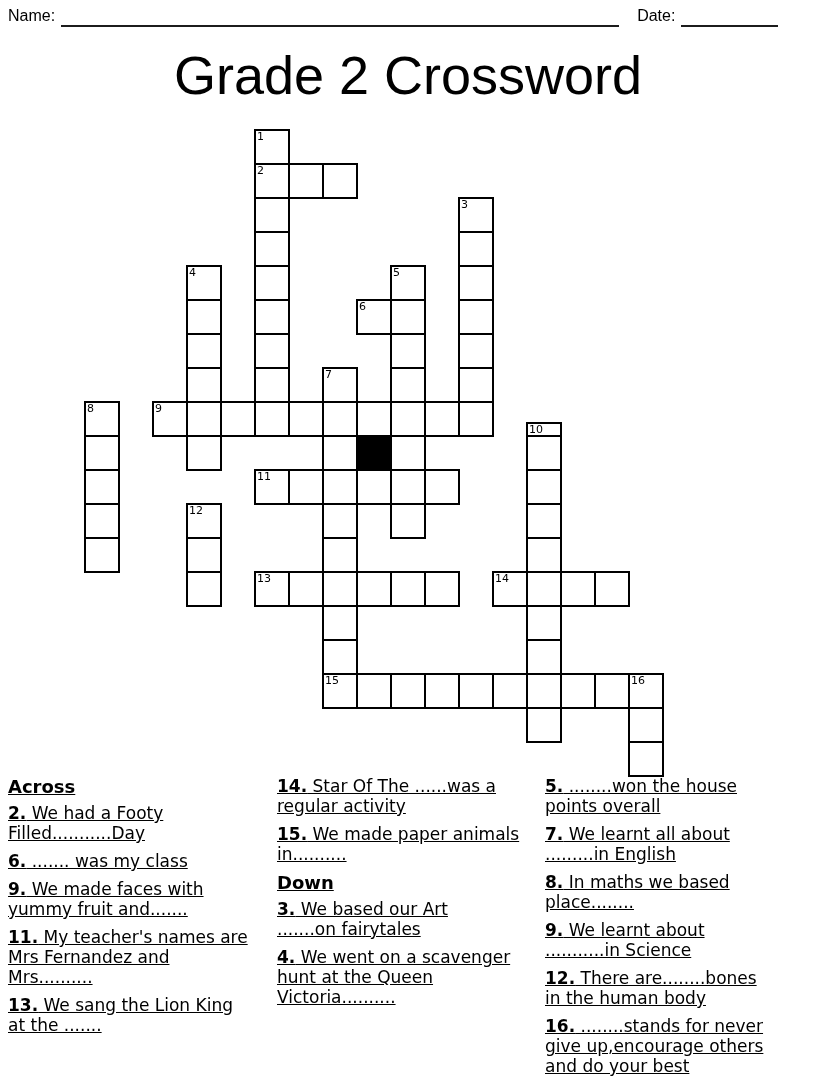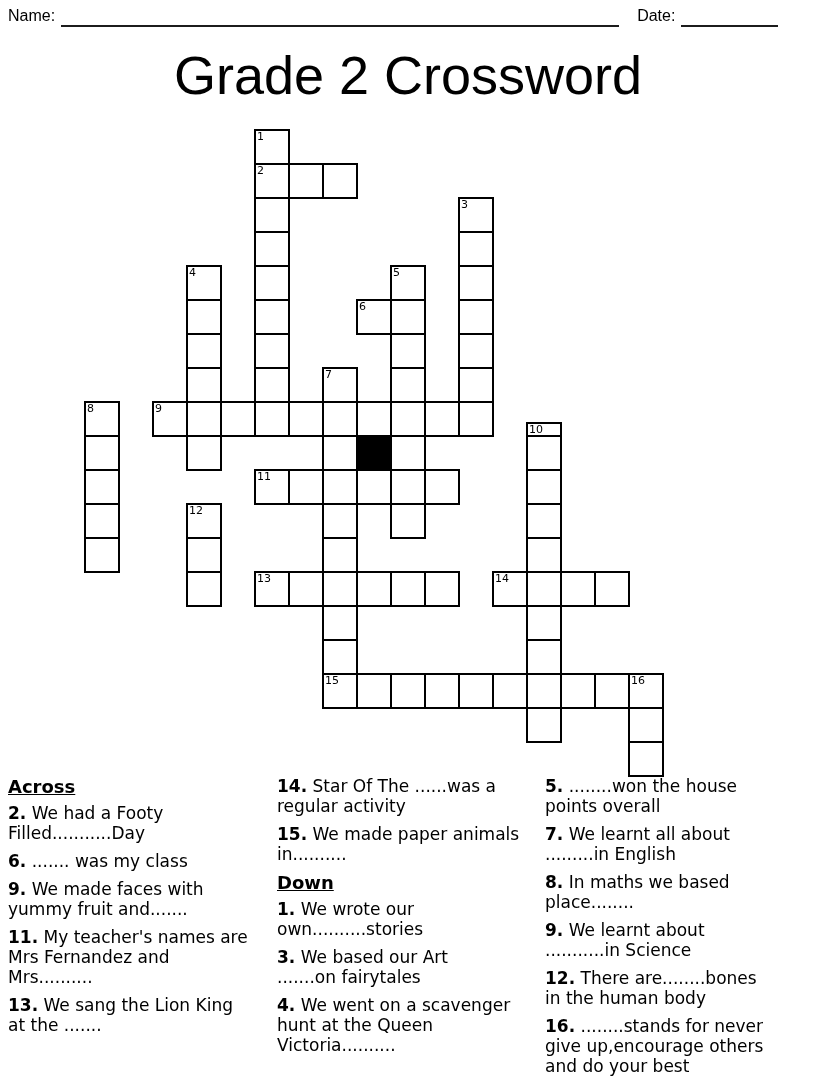--- a/index.html
+++ b/index.html
@@ -67,21 +67,21 @@
   #clue-col-0 { left: 8px;   width: 256px; }
   #clue-col-1 { left: 277px; width: 260px; }
   #clue-col-2 { left: 545px; width: 266px; }
   .clue-heading {
     font-size: 18px;
     font-weight: bold;
     text-decoration: underline;
     line-height: 21px;
     margin: 0 0 6px 0;
   }
-  .clue { font-size: 17px; line-height: 20px; margin: 0 0 8px 0; }
+  .clue { font-size: 17px; line-height: 20px; margin: 0 0 8px 0; text-decoration: underline; }
   .clue .num { font-weight: bold; }
   .clue .txt { white-space: pre-line; }
 </style>
 </head>
 <body>
 
 <div class="page">
 
   <div class="header-row">
     <span class="label">Name:</span>
@@ -229,22 +229,20 @@
 Mrs..........</span></div>
         <div class="clue"><span class="num">13.</span><span class="txt"> We sang the Lion King
 at the .......</span></div>
       </div>
     <div class="clue-col" id="clue-col-1">
         <div class="clue"><span class="num">14.</span><span class="txt"> Star Of The ......was a
 regular activity</span></div>
         <div class="clue"><span class="num">15.</span><span class="txt"> We made paper animals
 in..........</span></div>
         <div class="clue-heading">Down</div>
-        <div class="clue"><span class="num">1.</span><span class="txt"> We wrote our
-own..........stories</span></div>
         <div class="clue"><span class="num">3.</span><span class="txt"> We based our Art
 .......on fairytales</span></div>
         <div class="clue"><span class="num">4.</span><span class="txt"> We went on a scavenger
 hunt at the Queen
 Victoria..........</span></div>
       </div>
     <div class="clue-col" id="clue-col-2">
         <div class="clue"><span class="num">5.</span><span class="txt"> ........won the house
 points overall</span></div>
         <div class="clue"><span class="num">7.</span><span class="txt"> We learnt all about

